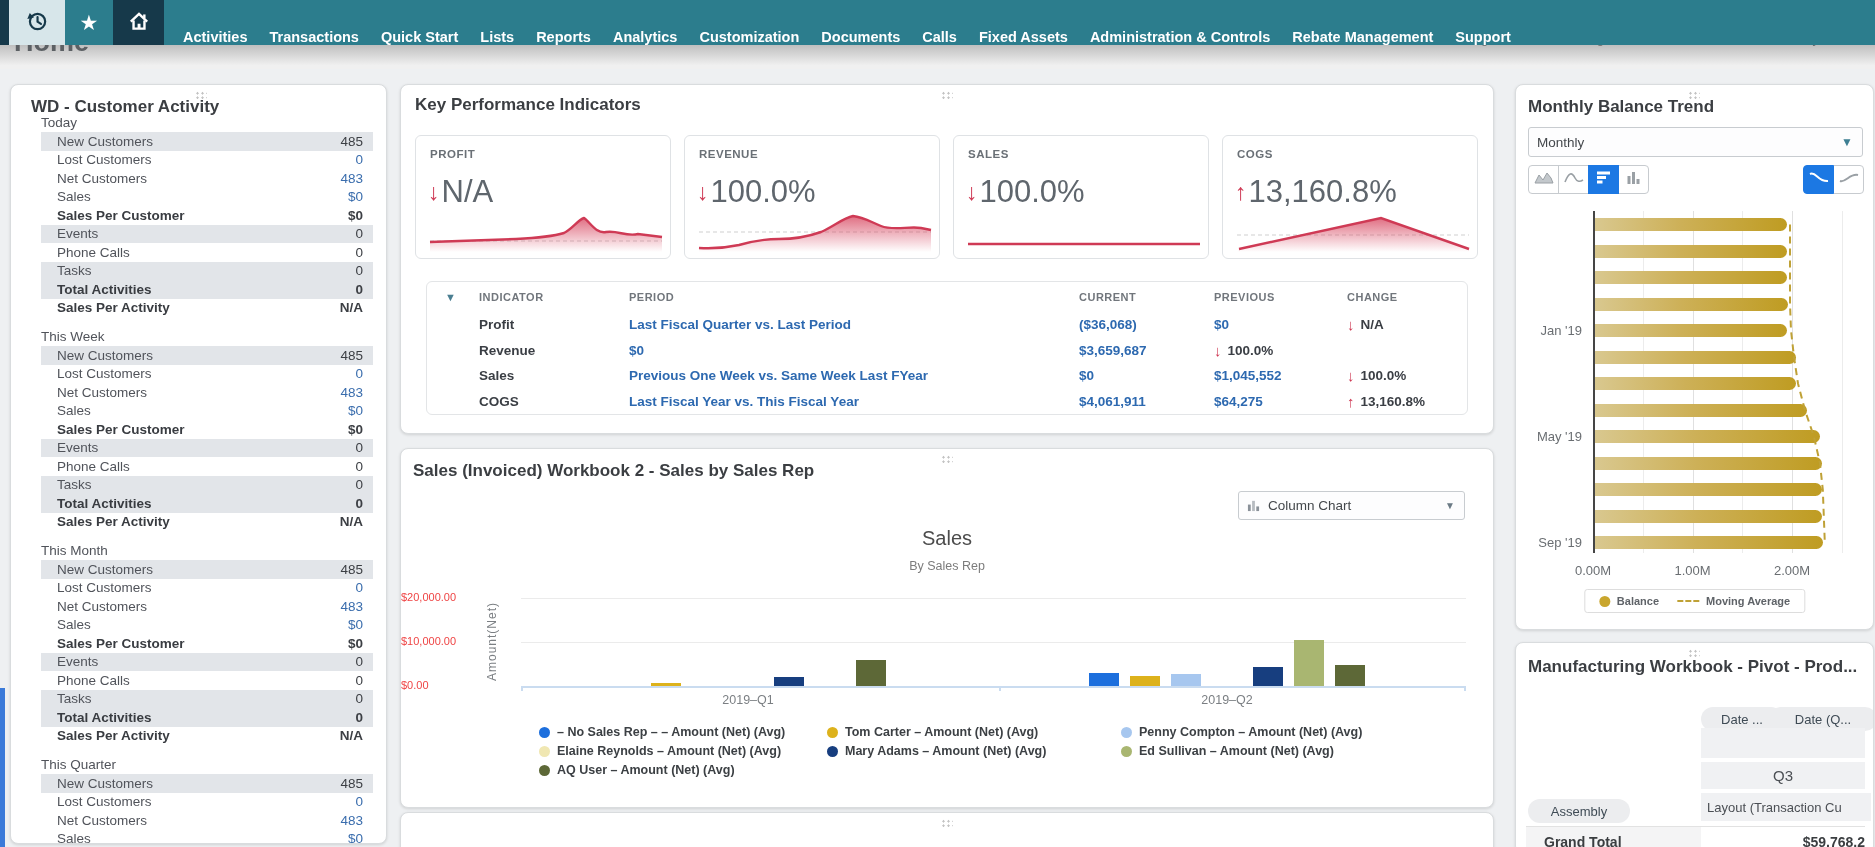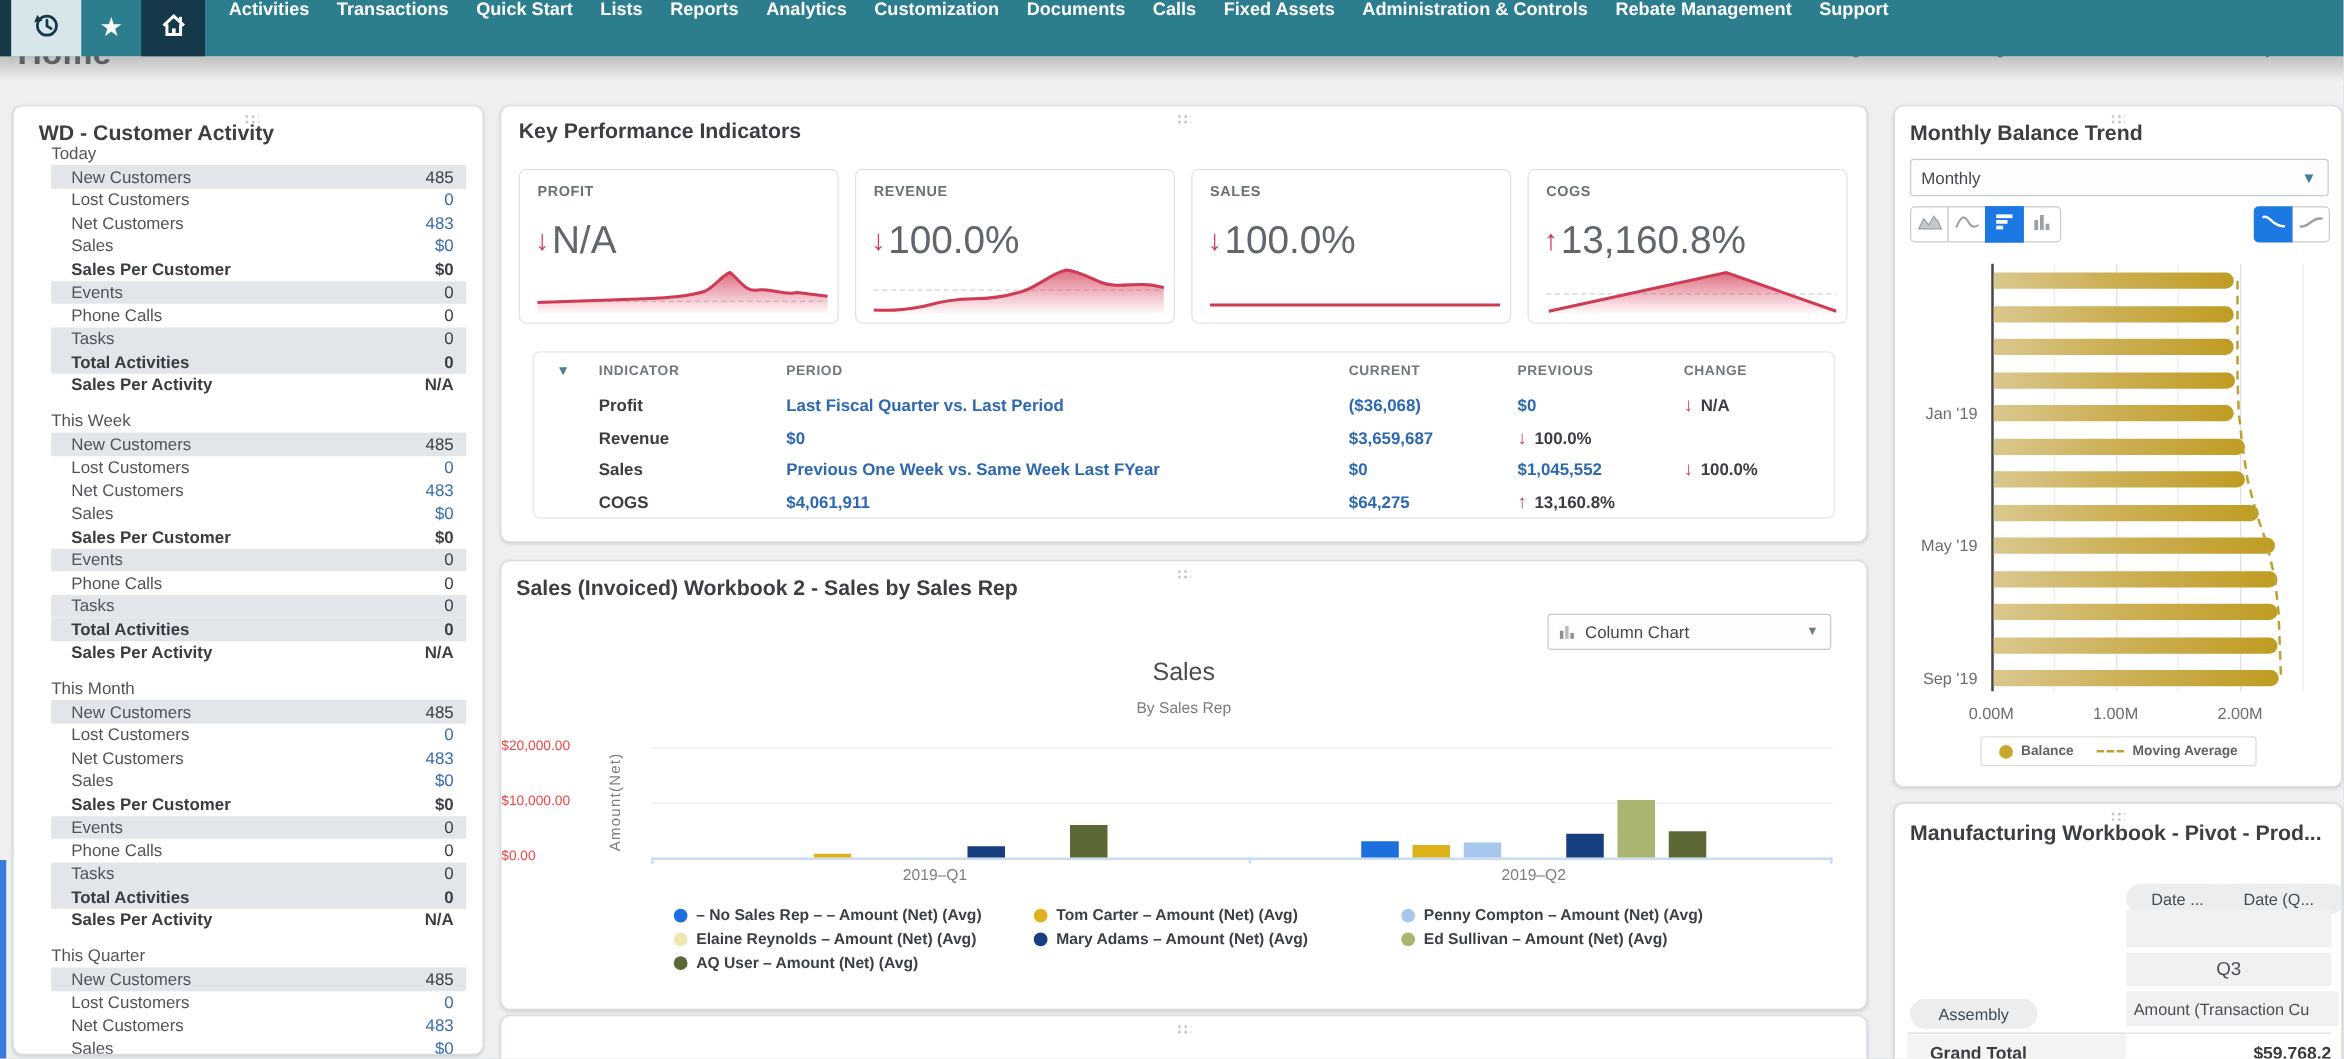--- a/index.html
+++ b/index.html
@@ -6,21 +6,21 @@
   #screen{position:relative;width:1875px;height:847px;overflow:hidden;
     background:#eef0f2;font-family:"Liberation Sans",sans-serif;-webkit-font-smoothing:antialiased;}
 
   
   .nav{position:absolute;top:0;left:0;right:0;height:45px;background:#2c7d8d;display:flex;align-items:stretch;z-index:20;}
   .nav-strip{width:9px;background:#16394a;}
   .nav-iconbtn{display:flex;align-items:center;justify-content:center;cursor:pointer;}
   #btn-history{width:56px;background:#d7e6ea;}
   #btn-fav{width:48px;color:#fff;font-size:21px;}
   #btn-home{width:51px;background:#16394a;}
-  .nav-menu{display:flex;align-items:flex-start;margin-left:8px;}
+  .nav-menu{display:flex;align-items:flex-end;margin-left:8px;}
   .nav-item{color:#fff;font-weight:700;font-size:14.5px;padding:0 11px;display:flex;align-items:center;cursor:pointer;white-space:nowrap;}
 
   
   .header-band{position:absolute;top:45px;left:0;right:0;height:24px;background:linear-gradient(#bfbfbf,#f0f0f0 85%);z-index:1;}
   .page-title{position:absolute;top:27px;left:14px;font-size:27px;font-weight:700;color:#5c6064;z-index:2;}
   .header-link{position:absolute;top:31px;font-size:13px;color:#6d6d6d;z-index:2;white-space:nowrap;cursor:pointer;}
 
   
   .panel{position:absolute;background:#fff;border:1px solid #d9dcde;border-radius:8px;box-shadow:0 1px 3px rgba(0,0,0,.13);}
   .panel-title{position:absolute;left:14px;font-size:17px;font-weight:700;color:#3b3e42;white-space:nowrap;}
@@ -437,20 +437,21 @@
             <span class="moneylink">$0</span>
             <span class="moneylink">$1,045,552</span>
             <span class="chg">
               <span class="arr">↓</span>
               <span>100.0%</span>
             </span>
           </div>
           <div class="kpi-trow">
             <span></span>
             <span class="ind">COGS</span>
+            <span class="plink">Last Fiscal Year vs. This Fiscal Year</span>
             <span class="moneylink">$4,061,911</span>
             <span class="moneylink">$64,275</span>
             <span class="chg">
               <span class="arr">↑</span>
               <span>13,160.8%</span>
             </span>
           </div>
         </div>
     </div>
   </div>
@@ -632,20 +633,20 @@
 
   <div class="panel" id="panel-pivot">
     <div class="drag-dots" style="left:172px;top:6px;"></div>
     <div class="panel-title" style="top:14px;left:12px;max-width:332px;overflow:hidden;">Manufacturing Workbook - Pivot - Prod...</div>
     <div id="pv-pills">
         <div class="pill" style="left: 185px; top: 64px; width: 62px;">Date ...</div>
         <div class="pill" style="left: 253px; top: 64px; width: 88px;">Date (Q...</div>
       </div>
     <div class="pv-cell" style="top:85px;height:30px;"></div>
     <div class="pv-cell pv-q" style="top:119px;height:27px;">Q3</div>
-    <div class="pv-cell pv-amt" style="top:150px;height:28px;">Amount (Transaction Cu</div>
+    <div class="pv-cell pv-amt" style="top:150px;height:28px;">Layout (Transaction Cu</div>
     <div class="pill" style="left:12px;top:156px;width:82px;">Assembly</div>
     <div class="pv-grand" id="pv-grand-label">Grand Total</div>
     <div class="pv-grand" id="pv-grand-val">$59,768.2</div>
   </div>
 
   <div class="scroll-strip"></div>
 </div>
 
 </body></html>

